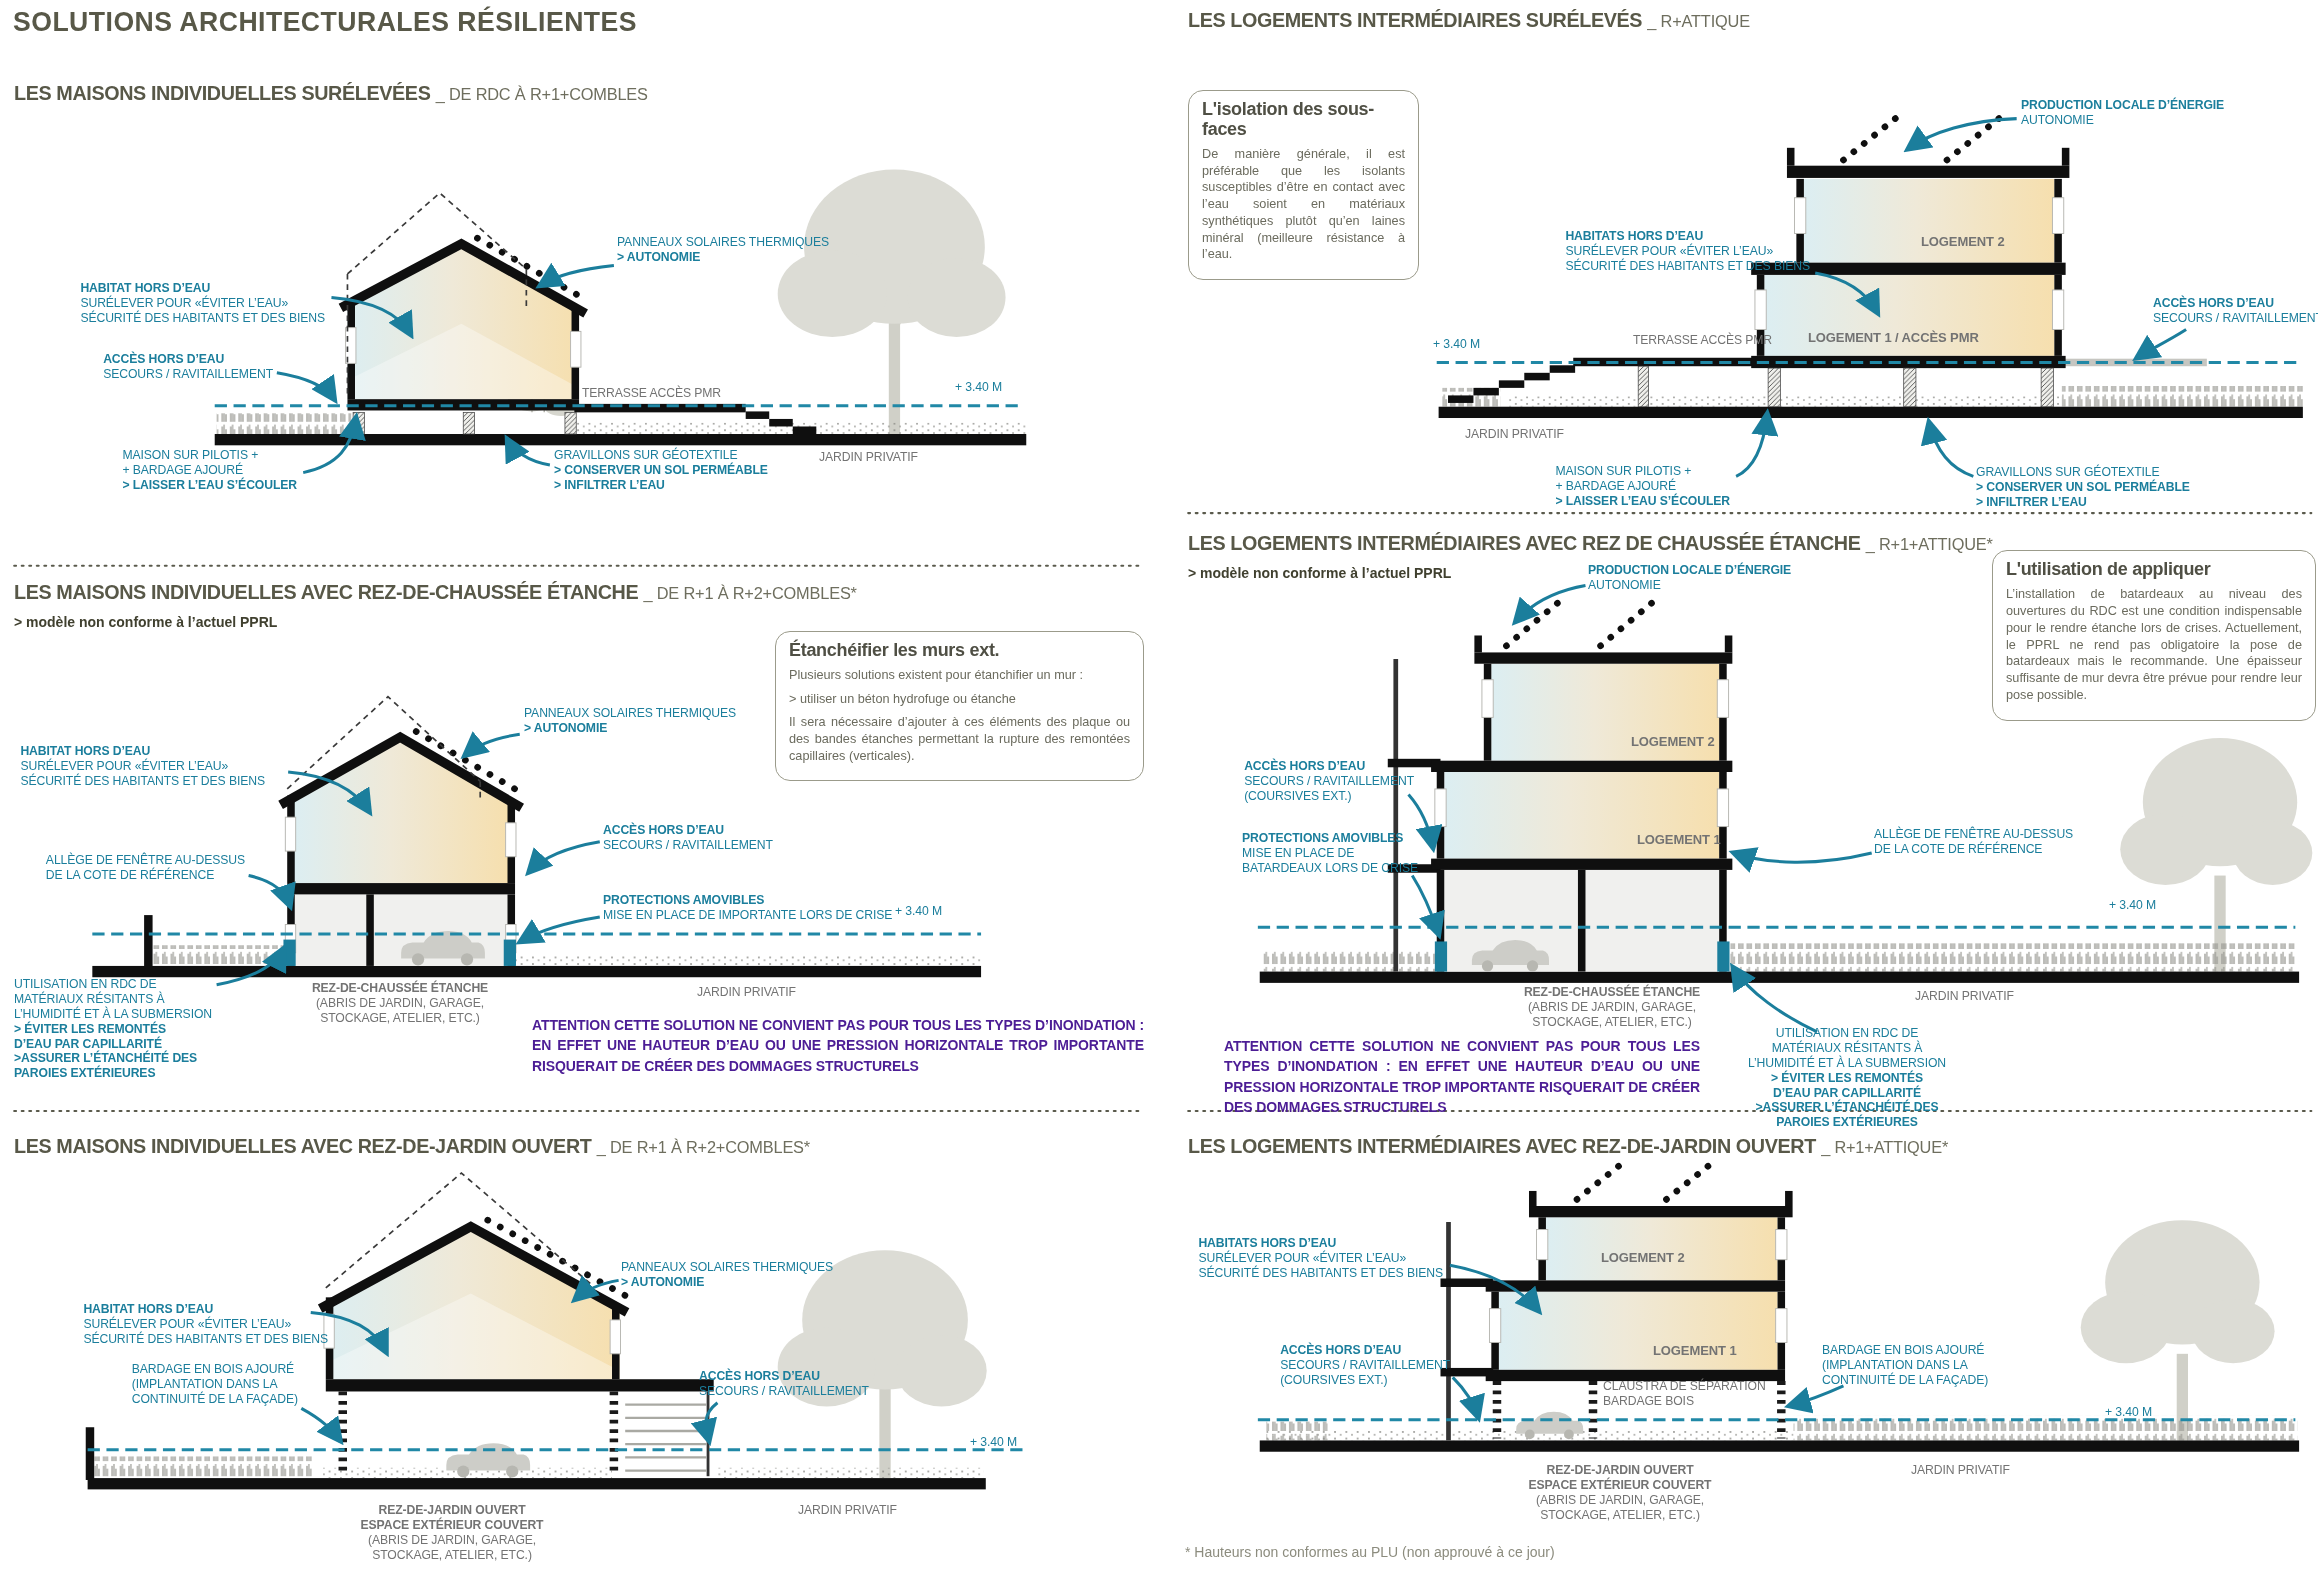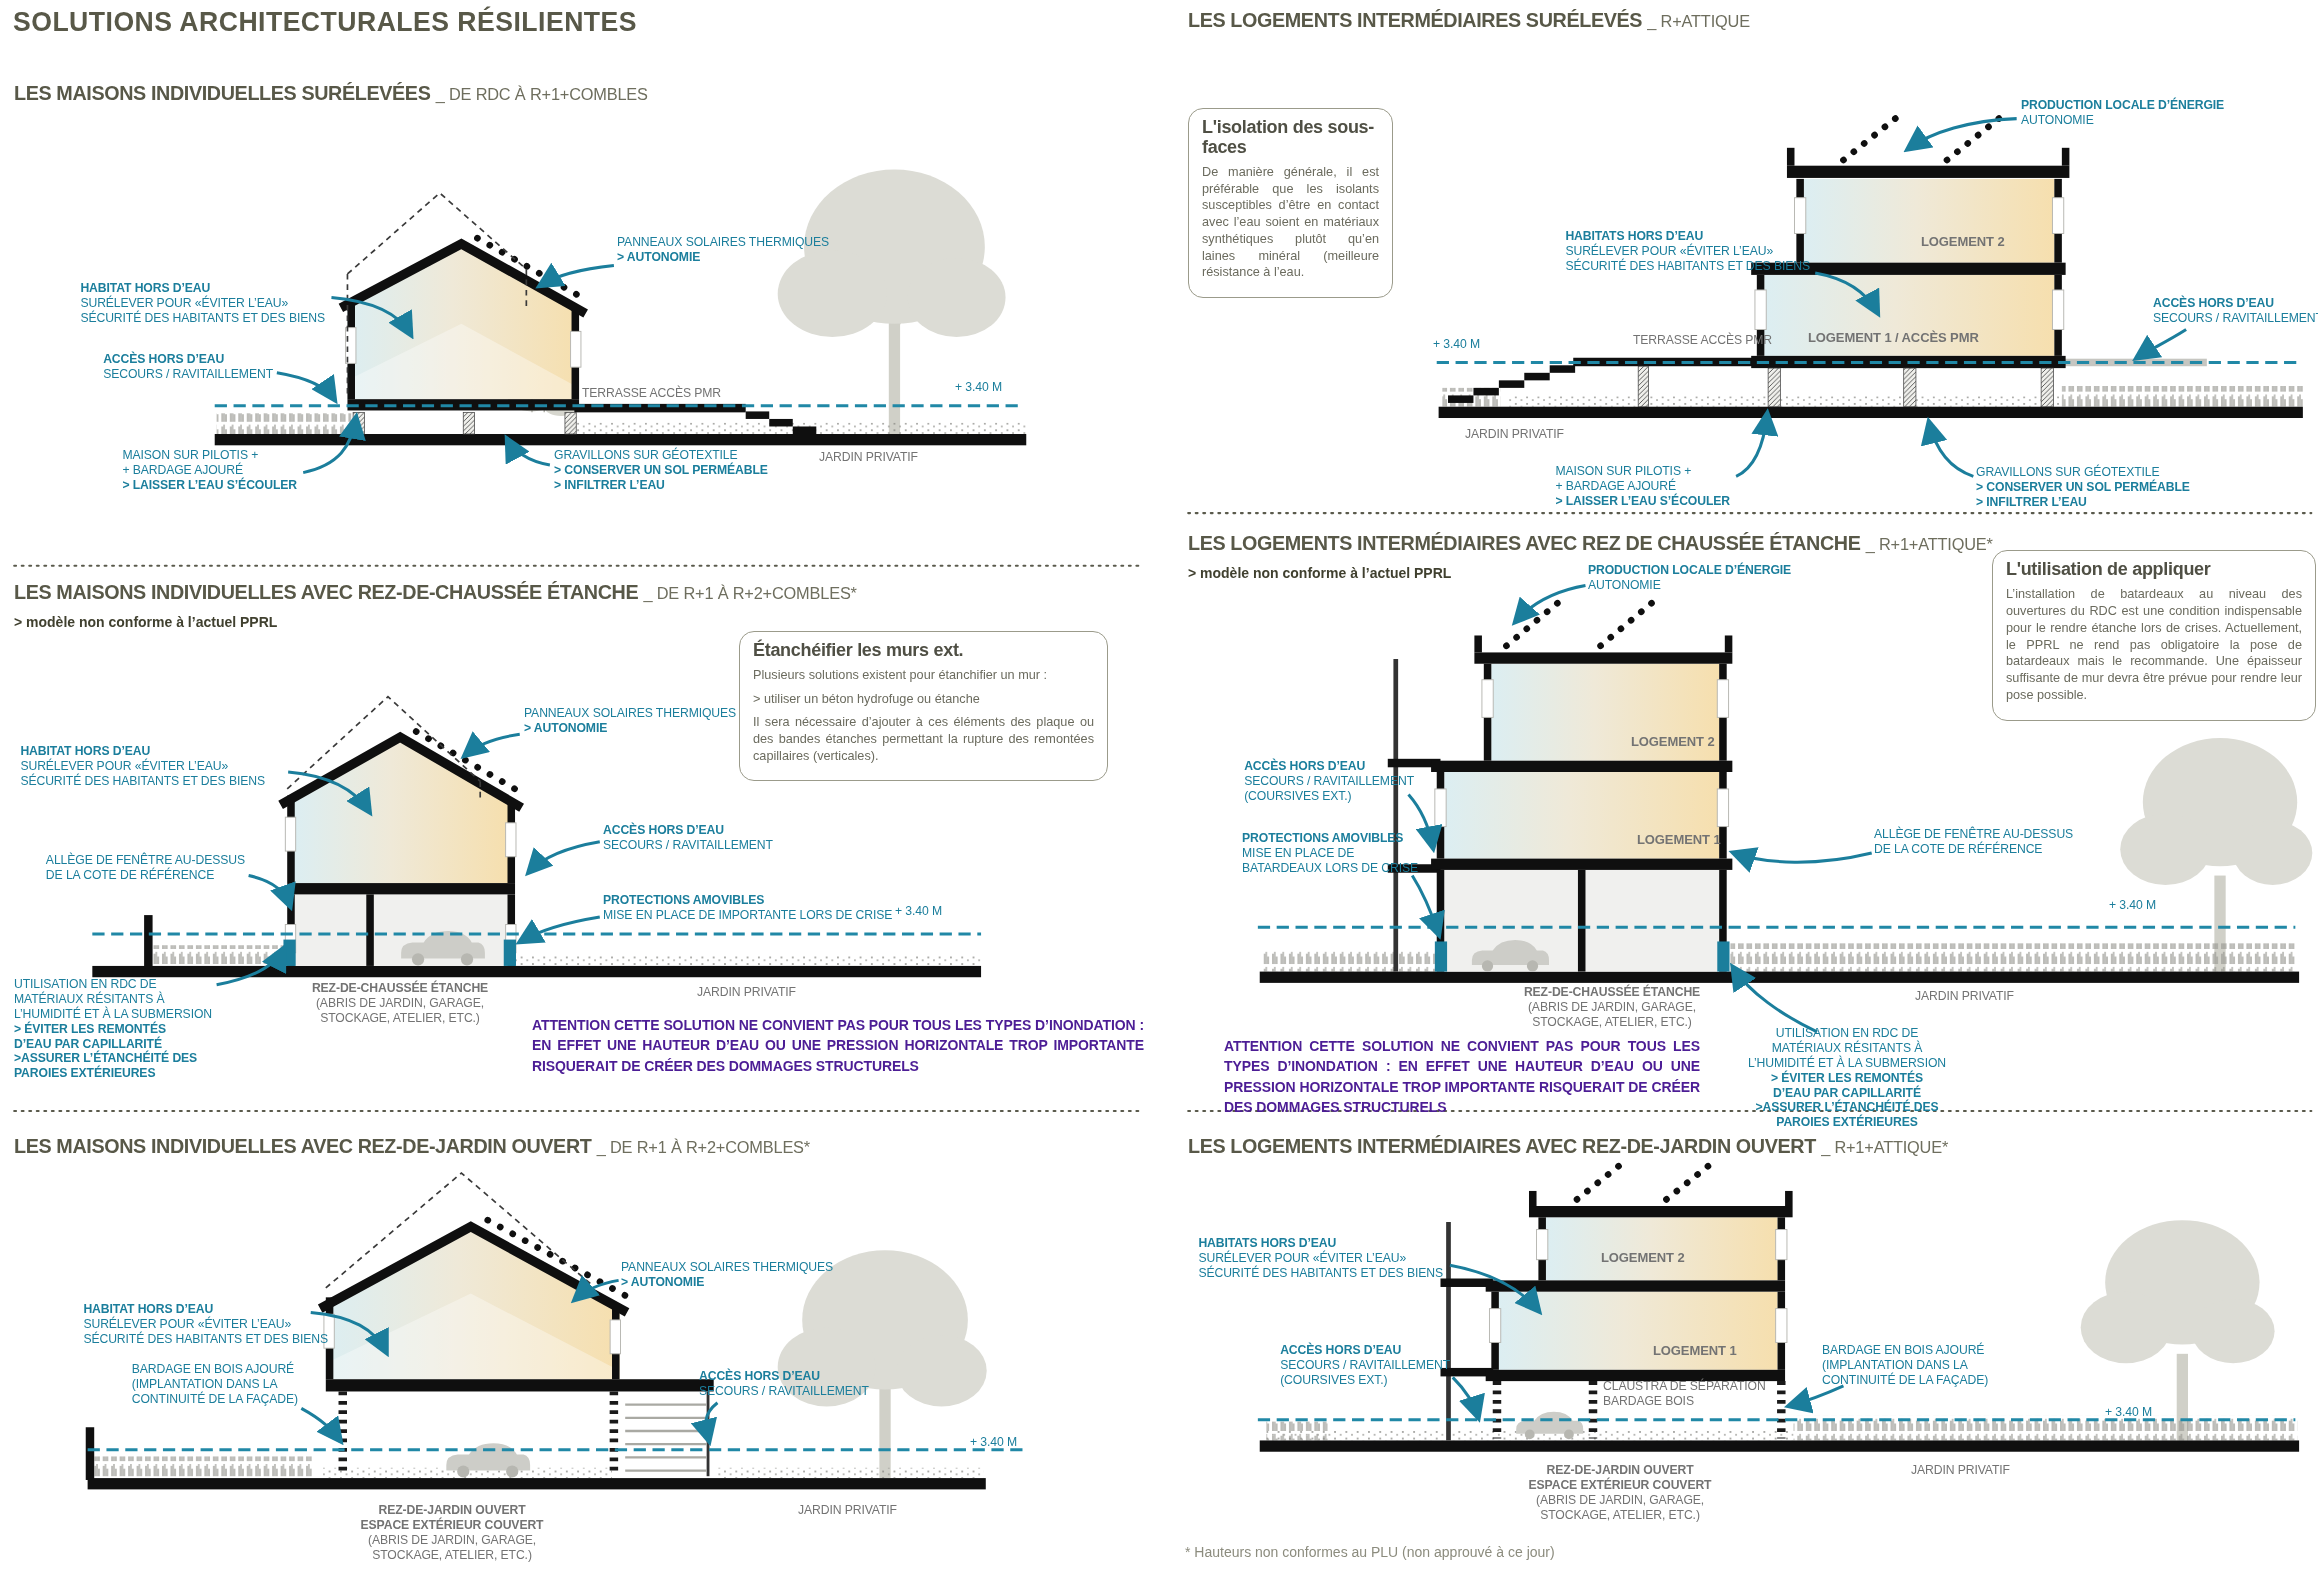--- a/index.html
+++ b/index.html
@@ -343,21 +343,21 @@
   <div class="lbl" style="left:554px;top:448px">
       <div>GRAVILLONS SUR GÉOTEXTILE</div>
       <div class="b">&gt; CONSERVER UN SOL PERMÉABLE</div>
       <div class="b">&gt; INFILTRER L’EAU</div>
     </div>
 
   <div class="hdr" style="left:14px;top:580px">
     <span class="hm">LES MAISONS INDIVIDUELLES AVEC REZ-DE-CHAUSSÉE ÉTANCHE</span><span class="hs">_ DE R+1 À R+2+COMBLES*</span>
   </div>
   <div class="note" style="left:14px;top:614px">&gt; modèle non conforme à l’actuel PPRL</div>
-  <div class="box" style="left:739px;top:631px;width:369px">
+  <div class="box" style="left:775px;top:631px;width:369px">
     <div class="bt">Étanchéifier les murs ext.</div>
     <div class="bb">
         <div>Plusieurs solutions existent pour étanchifier un mur :</div>
         <div>&gt; utiliser un béton hydrofuge ou étanche</div>
         <div>Il sera nécessaire d’ajouter à ces éléments des plaque ou des bandes étanches permettant la rupture des remontées capillaires (verticales).</div>
       </div>
   </div>
   <div class="lbl ra" style="right:2053px;top:744px">
       <div class="b">HABITAT HORS D’EAU</div>
       <div>SURÉLEVER POUR «ÉVITER L’EAU»</div>
@@ -431,21 +431,21 @@
       <div>(ABRIS DE JARDIN, GARAGE,</div>
       <div>STOCKAGE, ATELIER, ETC.)</div>
     </div>
   <div class="lbl bk" style="left:798px;top:1503px">
       <div>JARDIN PRIVATIF</div>
     </div>
 
   <div class="hdr" style="left:1188px;top:7.5px">
     <span class="hm">LES LOGEMENTS INTERMÉDIAIRES SURÉLEVÉS</span><span class="hs">_ R+ATTIQUE</span>
   </div>
-  <div class="box" style="left:1188px;top:108px;width:205px">
+  <div class="box" style="left:1188px;top:90px;width:231px">
     <div class="bt">L'isolation des sous-faces</div>
     <div class="bb">
         <div>De manière générale, il est préférable que les isolants susceptibles d’être en contact avec l’eau soient en matériaux synthétiques plutôt qu’en laines minéral (meilleure résistance à l’eau.</div>
       </div>
   </div>
   <div class="lbl" style="left:2021px;top:98px">
       <div class="b">PRODUCTION LOCALE D’ÉNERGIE</div>
       <div>AUTONOMIE</div>
     </div>
   <div class="lbl ra" style="right:508px;top:229px">

